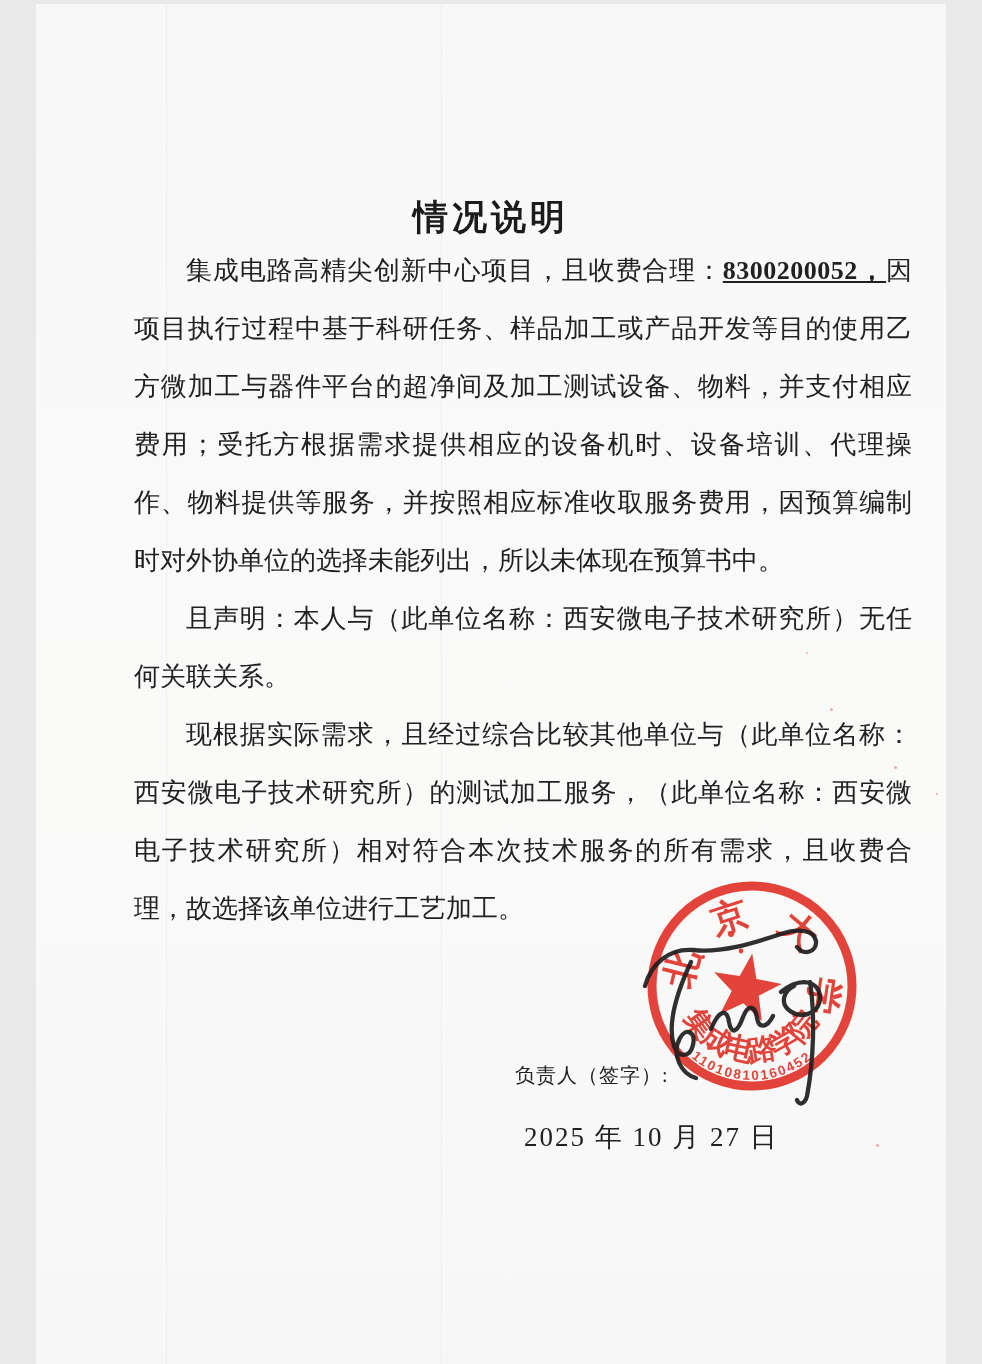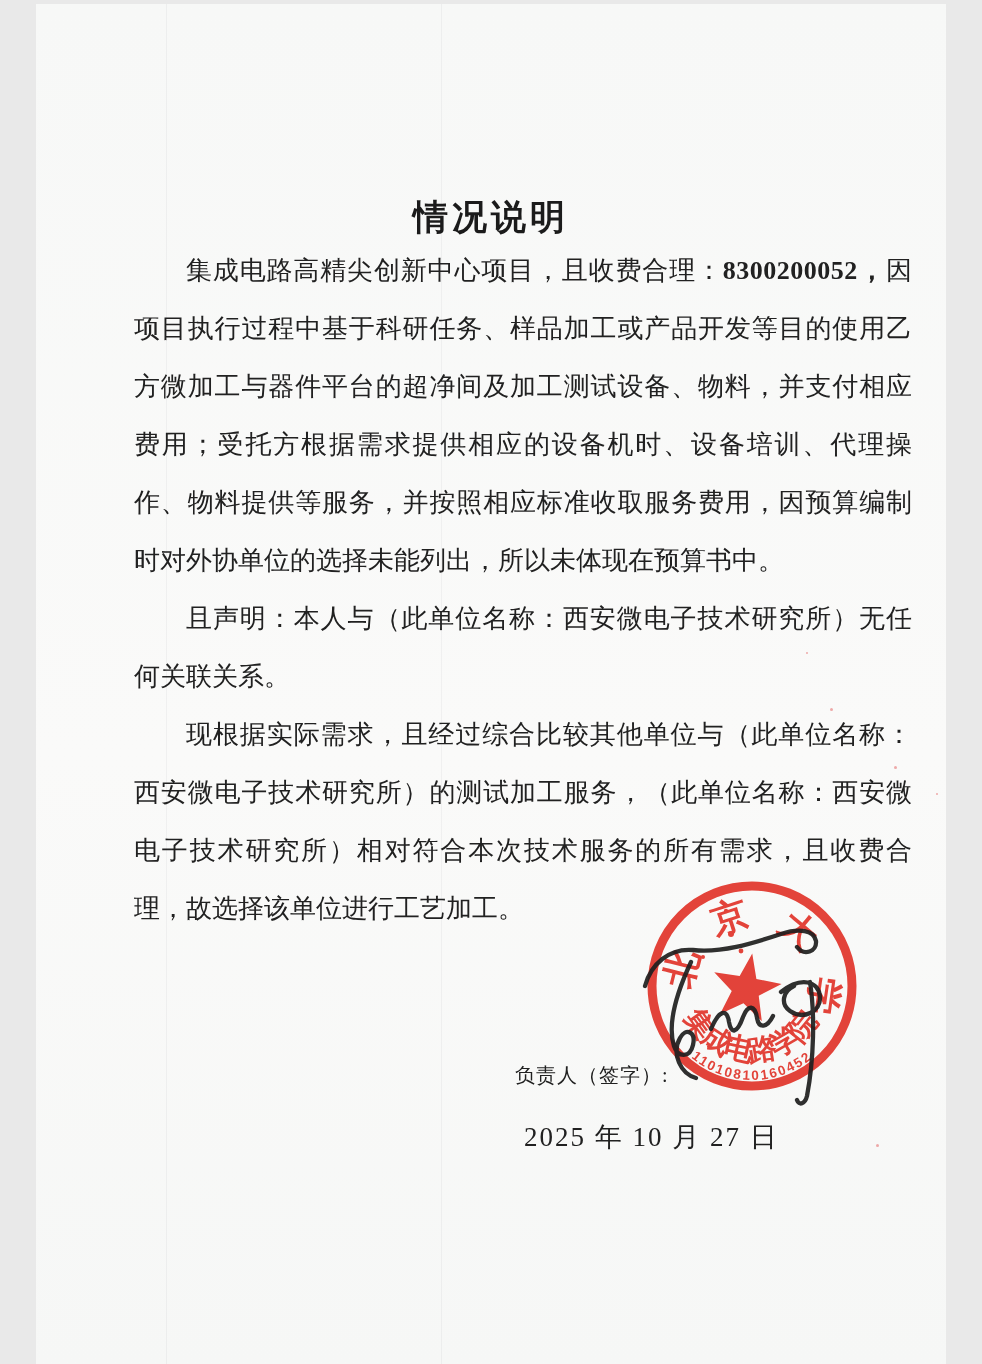--- a/index.html
+++ b/index.html
@@ -20,21 +20,21 @@
     margin:0;text-align:center;
     font-size:35px;font-weight:700;letter-spacing:4px;color:#1b1b1b;
   }
   .doc-body{
     position:absolute;left:98px;top:238px;width:778px;
     font-size:26px;line-height:58px;
     text-align:justify;
     color:#212121;
   }
   .doc-body p{margin:0;text-indent:2em;}
-  .num{font-weight:700;letter-spacing:0.5px;}
+  .num{font-weight:700;letter-spacing:0.5px;text-decoration:underline;}
   .sig-label{
     position:absolute;left:479px;top:1058px;
     font-size:20px;color:#212121;letter-spacing:1px;
   }
   .doc-date{
     position:absolute;left:488px;top:1115px;
     font-size:27px;color:#212121;letter-spacing:2px;
   }
   .stamp-svg{position:absolute;left:575px;top:860px;width:300px;height:250px;}
   .speck{position:absolute;border-radius:50%;background:rgba(225,70,70,0.45);}

